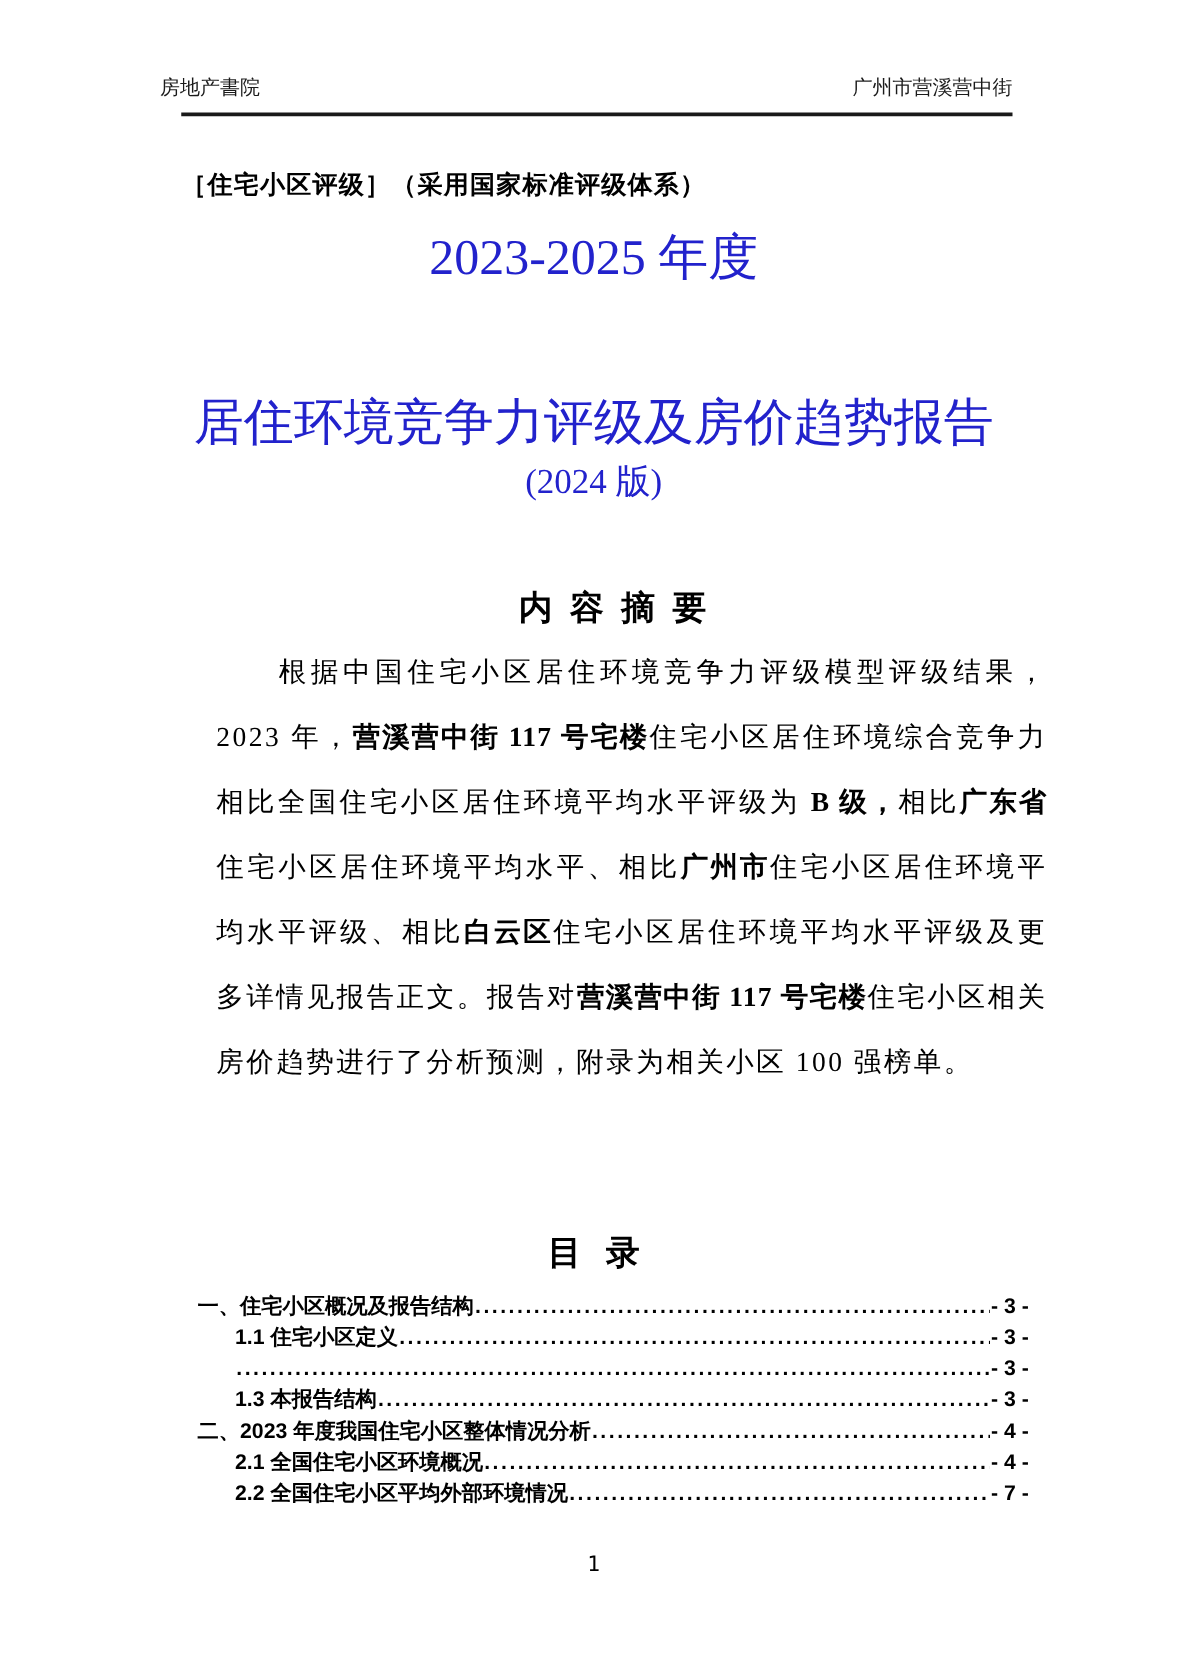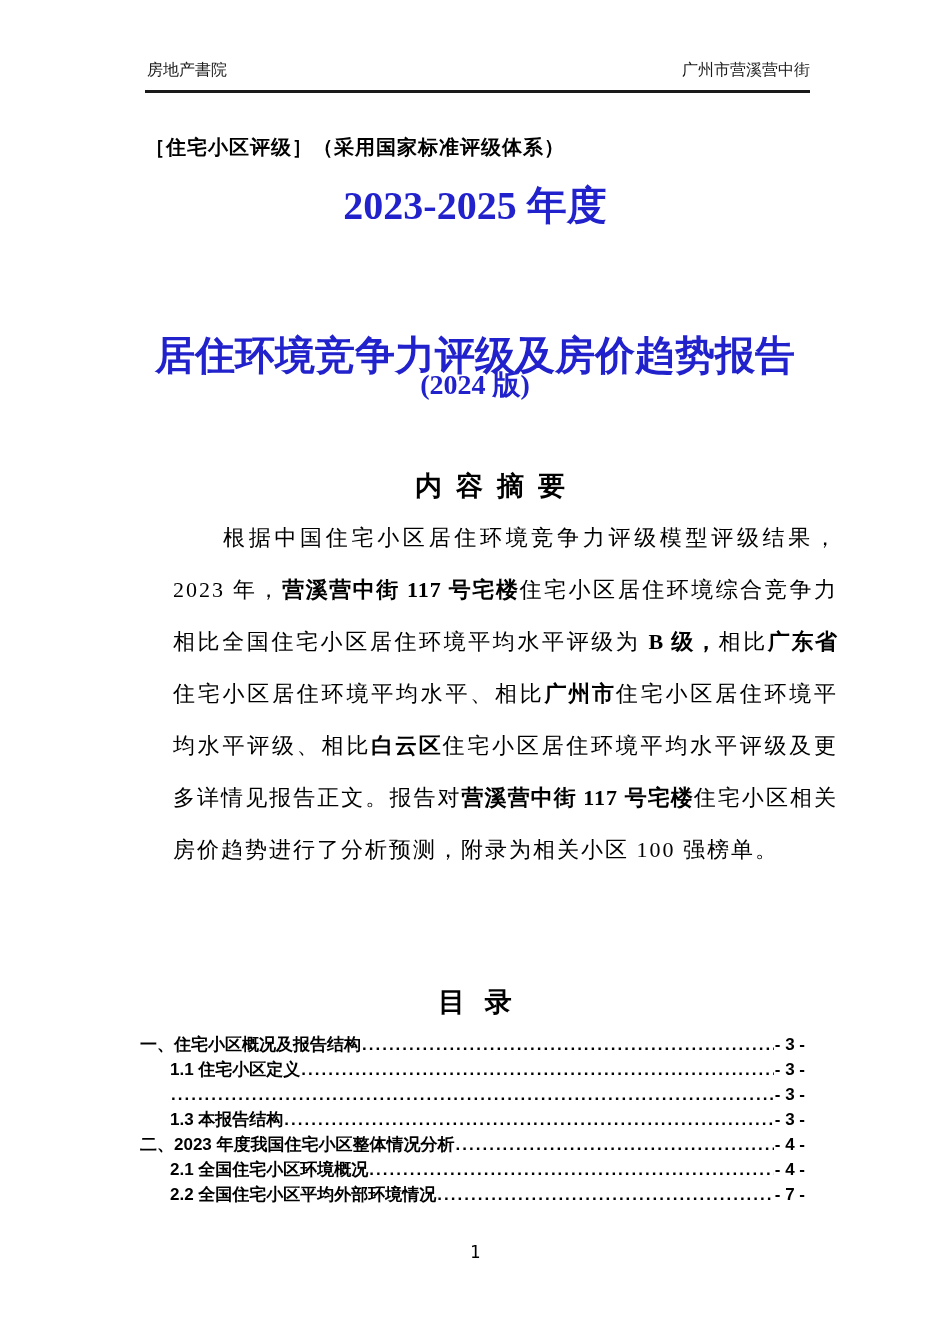--- a/index.html
+++ b/index.html
@@ -6,64 +6,64 @@
   .page{
     position:relative;
     width:950px;height:1344px;
     background:#ffffff;
     font-family:"Liberation Serif","DejaVu Serif",serif;
     color:#000;
     overflow:hidden;
   }
   
   .header{
-    position:absolute;left:147px;right:140px;top:60px;
+    position:absolute;left:128px;right:140px;top:60px;
     display:flex;justify-content:space-between;
     font-family:"Liberation Sans","DejaVu Sans",sans-serif;
     font-size:16px;color:#1a1a1a;
   }
   .header-rule{
     position:absolute;left:145px;right:140px;top:90px;
     height:3px;background:#1a1a1a;
   }
   
   .doc-tag{
     position:absolute;left:145px;top:134px;
     font-size:20px;font-weight:bold;
     letter-spacing:1px;
   }
   
   .title{
     position:absolute;left:0;width:950px;text-align:center;
-    font-weight:bold;
+    font-weight:normal;
   }
   .t1{top:178px;font-size:40px;}
   .t2{top:244px;font-size:40px;}
-  .t3{top:310px;font-size:40px;margin-top:18px;}
+  .t3{top:310px;font-size:40px;}
   .t4{top:366px;font-size:28px;}
   
   .section-heading{
     position:absolute;left:0;width:950px;text-align:center;
     font-family:"Liberation Sans","DejaVu Sans",sans-serif;
     font-weight:bold;font-size:27px;color:#000;
   }
   .abstract-heading{top:468px;letter-spacing:14px;text-indent:14px;margin-left:15px;}
   .abstract-body{
     position:absolute;left:145px;width:665px;top:512px;
     font-size:22px;line-height:52px;
     text-align:justify;text-justify:inter-ideograph;
     text-indent:50px;letter-spacing:2px;
     color:#000;
     margin-left:28px;
   }
   .abstract-body b{letter-spacing:1px;}
   
   .toc-heading{top:984px;letter-spacing:6px;text-indent:6px;}
   .toc{
-    position:absolute;left:140px;width:665px;top:1032px;
+    position:absolute;left:158px;width:665px;top:1032px;
     font-family:"Liberation Sans","DejaVu Sans",sans-serif;
     font-size:17px;font-weight:bold;color:#000;
   }
   .toc-row{
     display:flex;align-items:baseline;
     height:25px;line-height:25px;
     white-space:nowrap;
   }
   .toc-row.level2{padding-left:30px;}
   .toc-label{flex:0 0 auto;}

